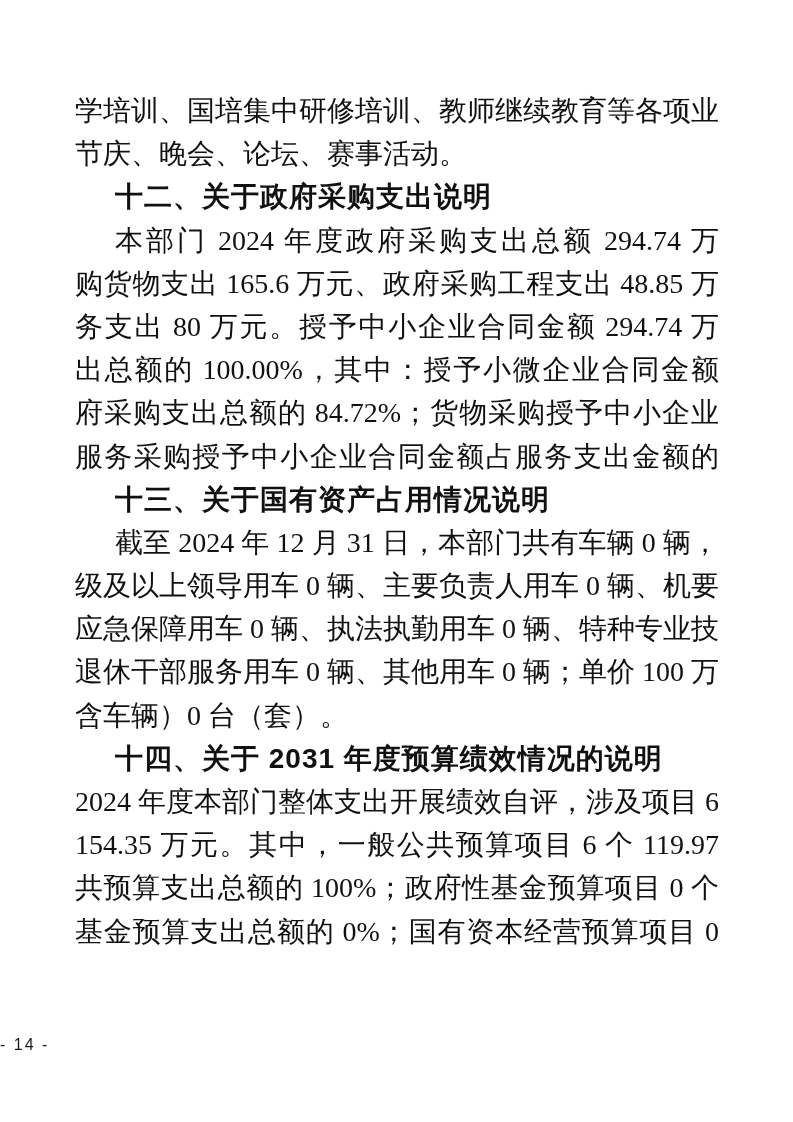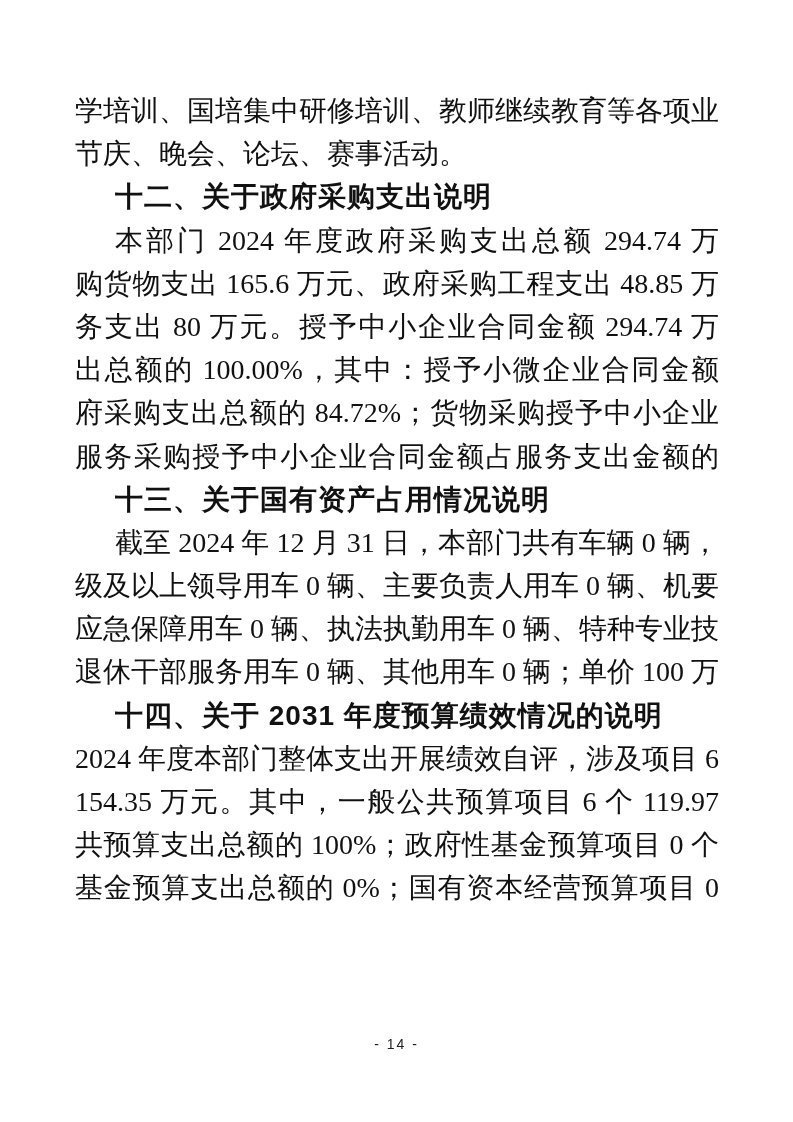--- a/index.html
+++ b/index.html
@@ -45,22 +45,21 @@
   }
   .bold-run {
     font-family: "Liberation Sans", "DejaVu Sans", sans-serif;
     font-weight: 700;
   }
   .footer {
     position: absolute;
     left: 0;
     top: 1036px;
     width: 100%;
-    text-align: center;
-    font-size: 14px;
+    font-size: 16px;
     letter-spacing: 2px;
     font-family: "Liberation Sans", "DejaVu Sans", sans-serif;
     color: #1c1c1c;
   }
 </style>
 </head>
 <body>
 
 <div class="page">
   <div class="content">
@@ -71,20 +70,21 @@
     <div class="ln">购货物支出 165.6 万元、政府采购工程支出 48.85 万元、政府采购服</div>
     <div class="ln">务支出 80 万元。授予中小企业合同金额 294.74 万元，占政府采购支</div>
     <div class="ln">出总额的 100.00%，其中：授予小微企业合同金额 478.97 万元，占政</div>
     <div class="ln">府采购支出总额的 84.72%；货物采购授予中小企业合同金额占货物</div>
     <div class="ln end">服务采购授予中小企业合同金额占服务支出金额的 0%。</div>
     <div class="ln hd indent">十三、关于国有资产占用情况说明</div>
     <div class="ln indent">截至 2024 年 12 月 31 日，本部门共有车辆 0 辆，其中，副部（省）</div>
     <div class="ln">级及以上领导用车 0 辆、主要负责人用车 0 辆、机要通信用车 0 辆、</div>
     <div class="ln">应急保障用车 0 辆、执法执勤用车 0 辆、特种专业技术用车 0 辆、离</div>
     <div class="ln">退休干部服务用车 0 辆、其他用车 0 辆；单价 100 万元以上设备（不</div>
+    <div class="ln end">含车辆）0 台（套）。</div>
     <div class="ln hd indent">十四、关于 2031 年度预算绩效情况的说明</div>
     <div class="ln">2024 年度本部门整体支出开展绩效自评，涉及项目 6 个，共涉及资金</div>
     <div class="ln">154.35 万元。其中，一般公共预算项目 6 个 119.97 万元，占一般公</div>
     <div class="ln">共预算支出总额的 100%；政府性基金预算项目 0 个 0 万元，占政府性</div>
     <div class="ln">基金预算支出总额的 0%；国有资本经营预算项目 0 个 0 万元，占国有</div>
   </div>
   <div class="footer">- 14 -</div>
 </div>
 
 </body></html>

